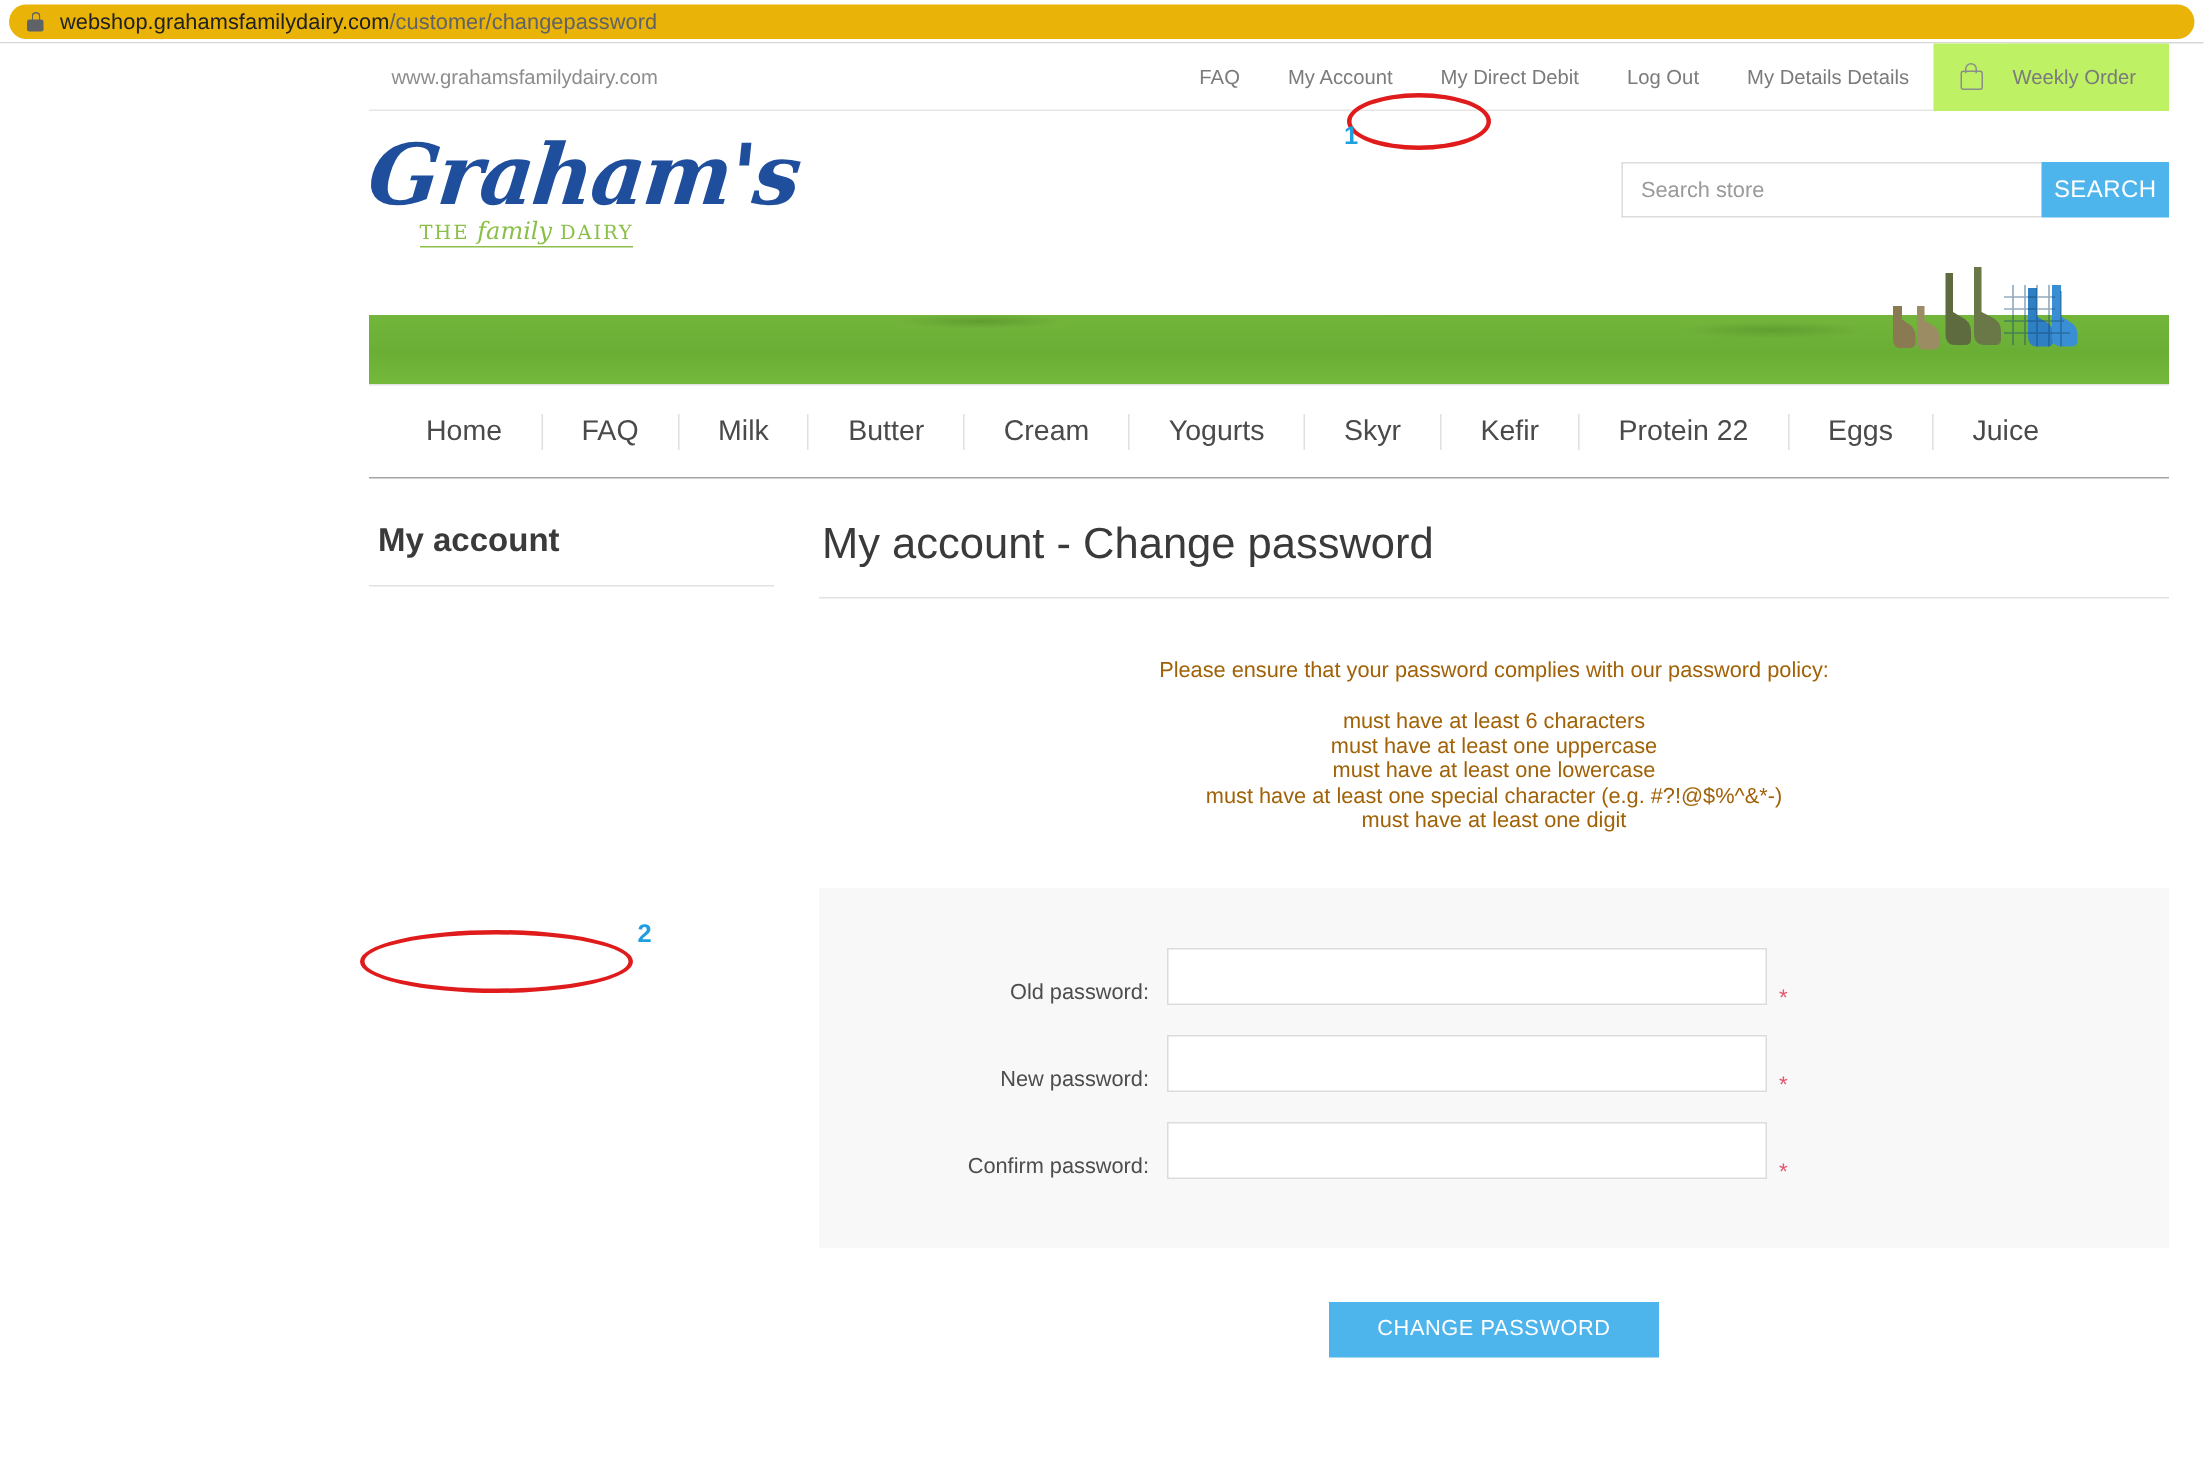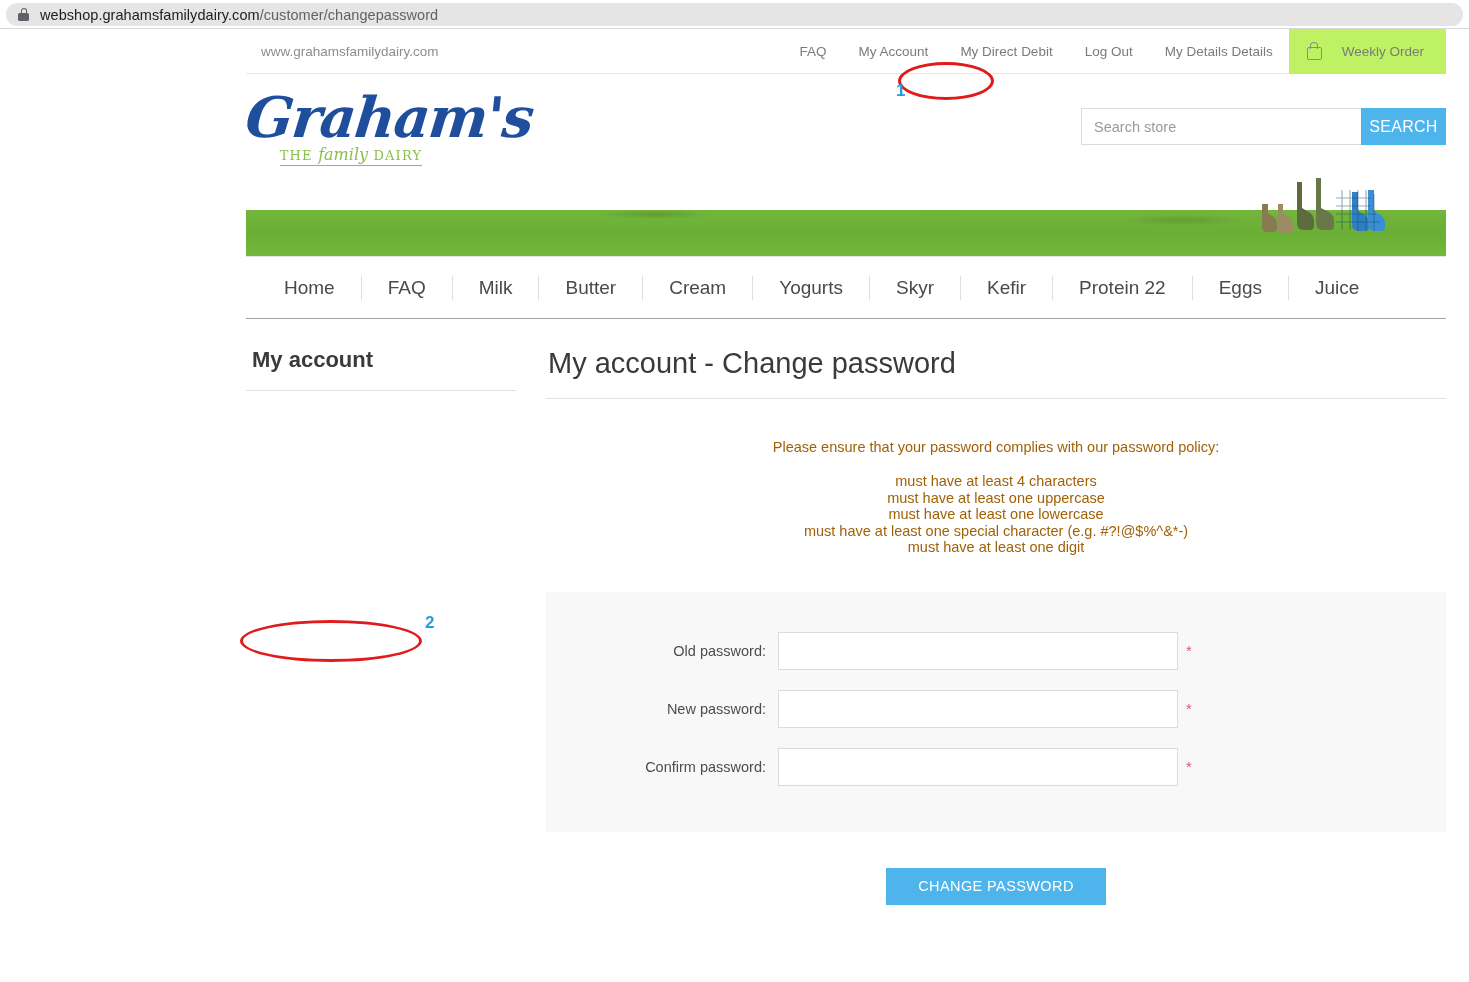--- a/index.html
+++ b/index.html
@@ -14,21 +14,21 @@
   
   .browser-bar {
     position: absolute; left: 0; top: 0;
     width: 1469px; height: 29px;
     background: #ffffff;
     border-bottom: 1px solid #d8d8d8;
   }
   .url-pill {
     position: absolute; left: 6px; top: 3px;
     width: 1457px; height: 23px;
-    background: #e5e5e5;
+    background: #eab308;
     border-radius: 12px;
     display: flex; align-items: center;
   }
   .lock-icon {
     width: 11px; height: 13px;
     margin-left: 12px; margin-right: 11px;
     position: relative;
     flex: none;
   }
   .lock-icon .body {
@@ -230,21 +230,21 @@
   }
   .policy .intro { margin-bottom: 18px; }
   .policy .rule-line { line-height: 16.5px; }
 
   .formpanel {
     background: #f8f8f8;
     margin-top: 18px;
     padding: 40px 0 46px;
   }
   .formrow {
-    display: flex; align-items: center;
+    display: flex; align-items: flex-end;
     margin-bottom: 20px;
   }
   .formrow:last-child { margin-bottom: 0; }
   .formlabel {
     width: 232px; text-align: right;
     font-size: 14.5px; color: #4d4d4d;
     padding-right: 12px; flex: none;
   }
   .formfield {
     width: 400px; height: 38px;
@@ -359,21 +359,21 @@
         <div class="side-title">My account</div>
         <div class="side-rule"></div>
       </div>
 
       <div class="main">
         <h1 class="page-title">My account - Change password</h1>
         <div class="title-rule"></div>
 
         <div class="policy">
           <div class="intro">Please ensure that your password complies with our password policy:</div>
-          <div class="rule-line">must have at least 4 characters</div>
+          <div class="rule-line">must have at least 6 characters</div>
           <div class="rule-line">must have at least one uppercase</div>
           <div class="rule-line">must have at least one lowercase</div>
           <div class="rule-line">must have at least one special character (e.g. #?!@$%^&amp;*-)</div>
           <div class="rule-line">must have at least one digit</div>
         </div>
 
         <div class="formpanel">
           <div class="formrow">
             <div class="formlabel">Old password:</div>
             <input class="formfield" type="password" style="">

